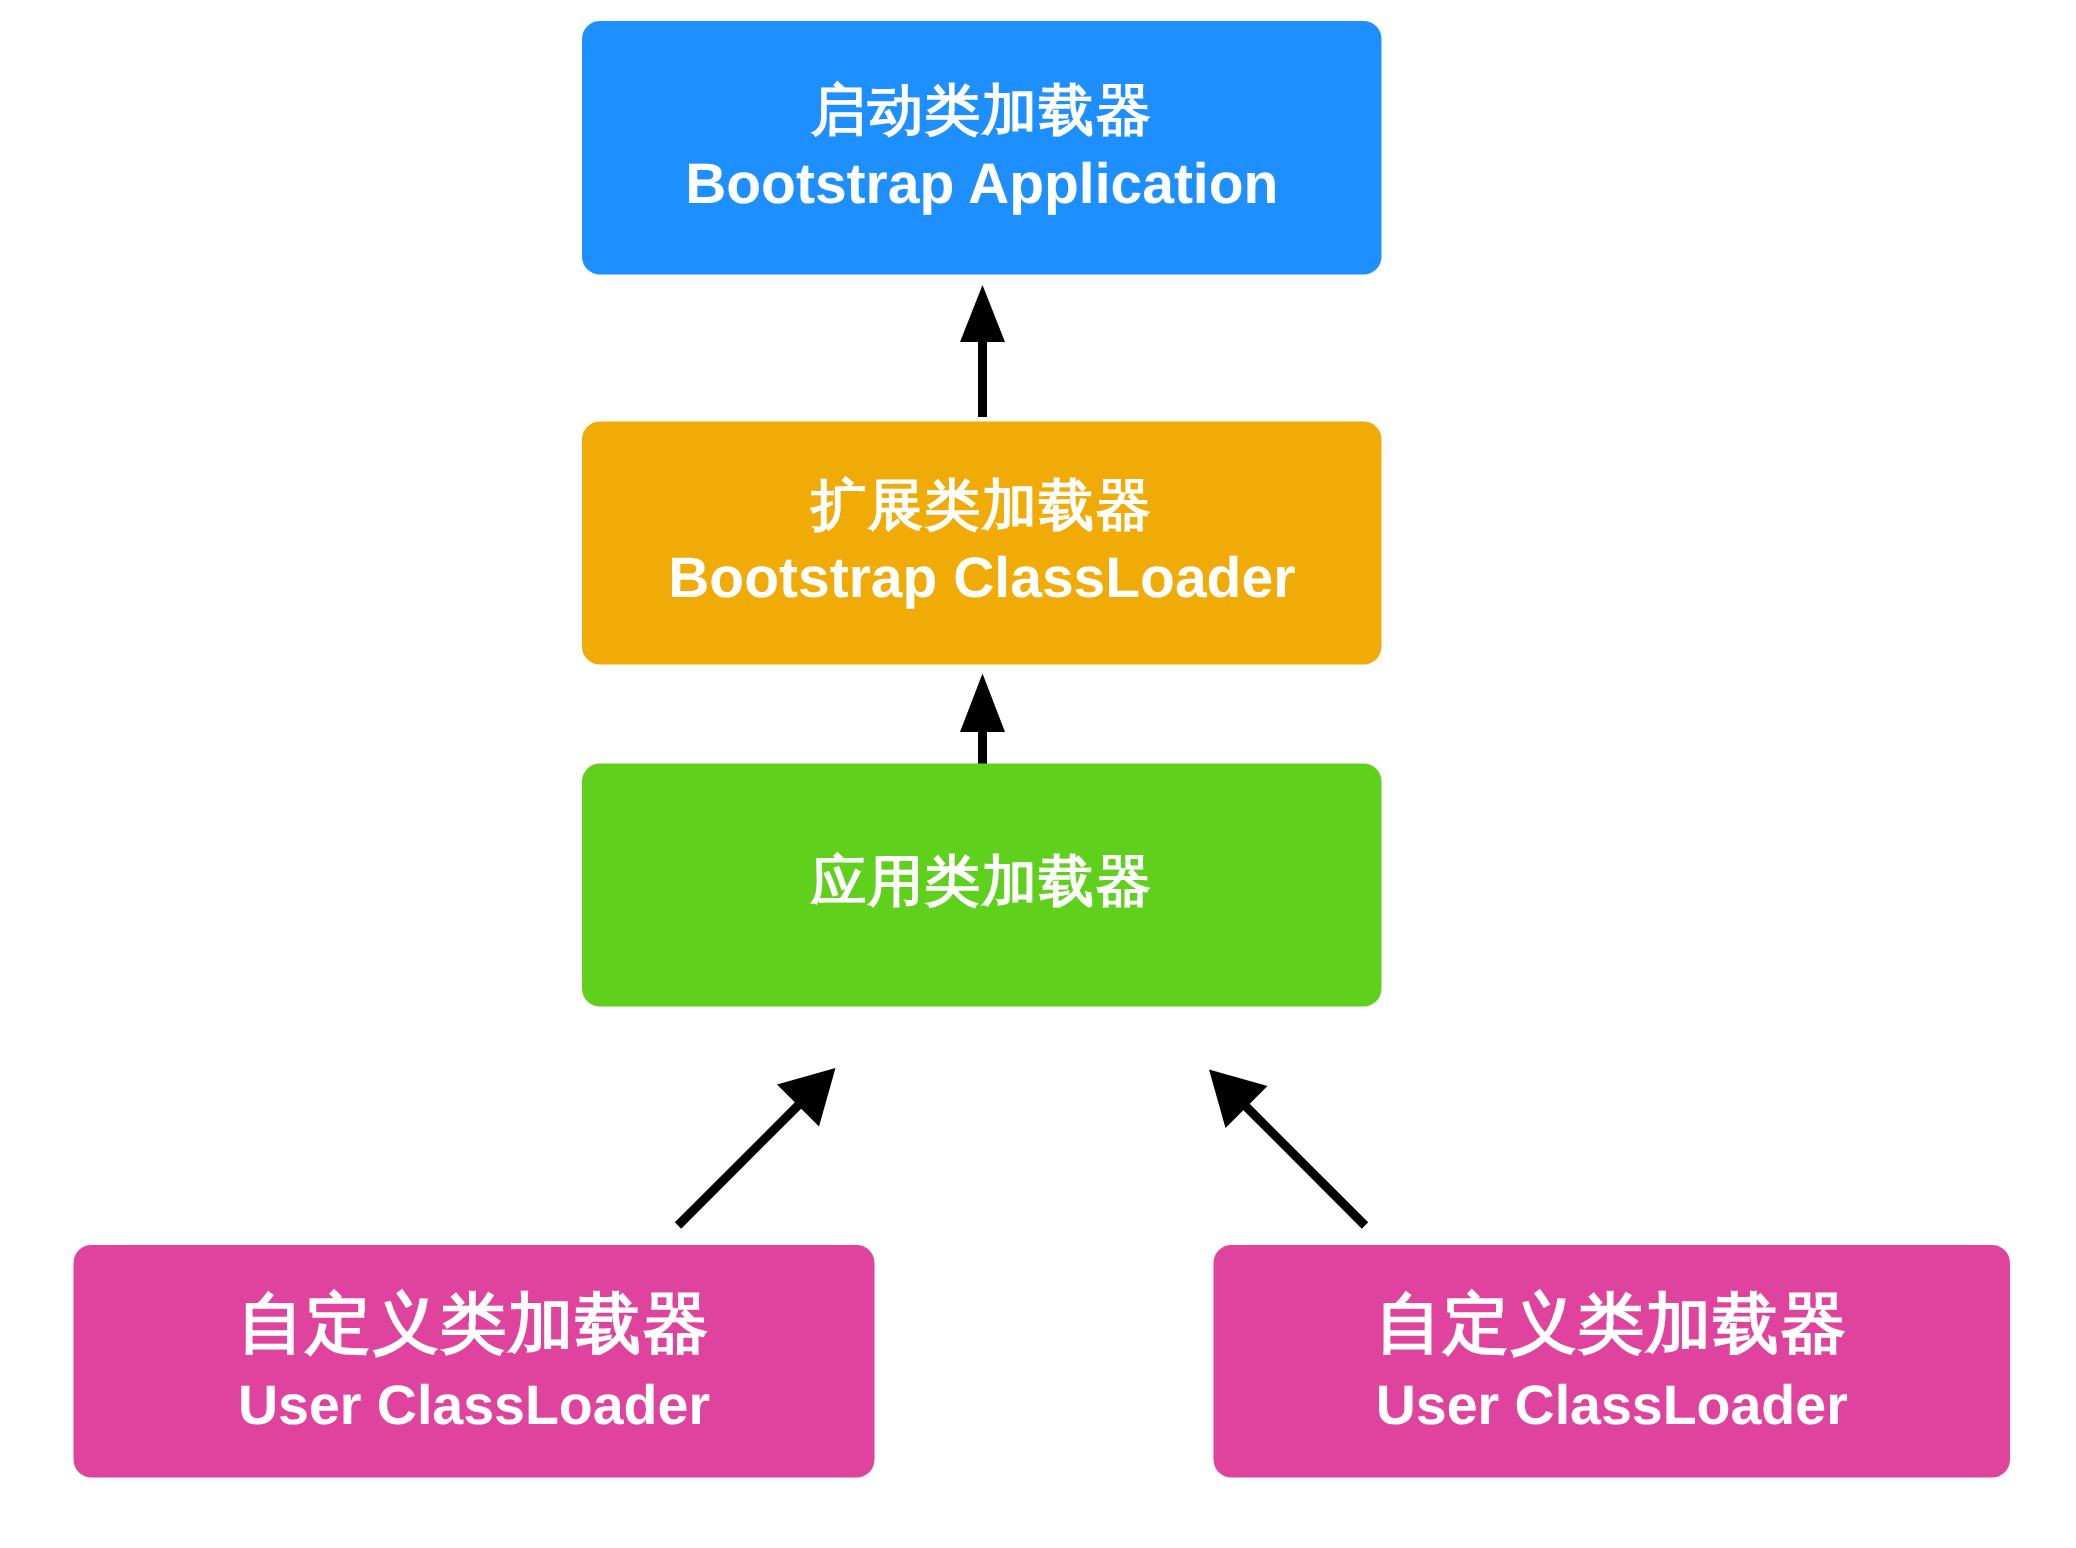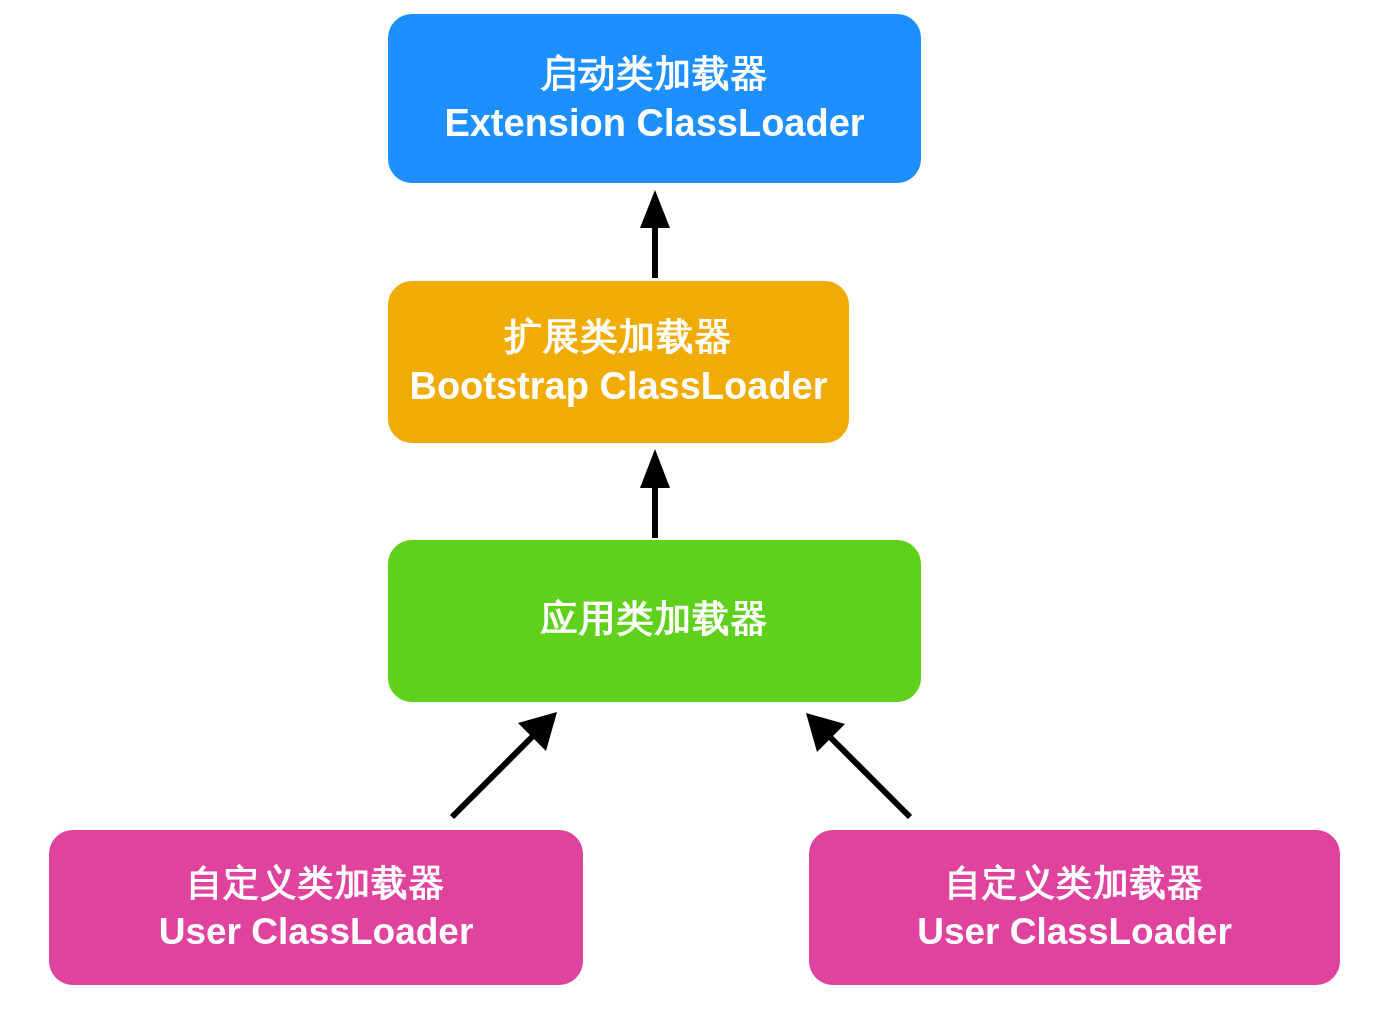--- a/index.html
+++ b/index.html
@@ -14,21 +14,21 @@
   #canvas {
     position: relative;
     width: 1384px;
     height: 1032px;
     background: #ffffff;
     overflow: hidden;
   }
   .node {
     position: absolute;
     box-sizing: border-box;
-    border-radius: 24px;
+    border-radius: 12px;
     display: flex;
     flex-direction: column;
     align-items: center;
     justify-content: center;
     color: #ffffff;
     text-align: center;
     line-height: 1.22;
     user-select: none;
   }
   .node .cn {
@@ -44,35 +44,35 @@
     letter-spacing: 0px;
     white-space: nowrap;
   }
   
   #node-bootstrap {
     left: 388px;  top: 14px;
     width: 533px; height: 169px;
   }
   #node-extension {
     left: 388px;  top: 281px;
-    width: 461px; height: 162px;
+    width: 533px; height: 162px;
   }
   #node-application {
-    left: 388px;  top: 540px;
+    left: 388px;  top: 509px;
     width: 533px; height: 162px;
   }
   #node-user-left {
     left: 49px;   top: 830px;
     width: 534px; height: 155px;
   }
   #node-user-right {
     left: 809px;  top: 830px;
     width: 531px; height: 155px;
   }
-  #node-user-left .cn, #node-user-right .cn { font-size: 36px; }
+  #node-user-left .cn, #node-user-right .cn { font-size: 44px; }
   #node-user-left .en, #node-user-right .en { font-size: 37px; }
 
   #arrow-layer {
     position: absolute;
     left: 0; top: 0;
     width: 1384px;
     height: 1032px;
     pointer-events: none;
   }
   .edge-line {
@@ -108,21 +108,21 @@
     </g>
 
     <g>
       <line class="edge-line" x1="910" y1="817" x2="828" y2="735" stroke="#000000"></line>
       <polygon class="edge-head" points="806,713 817,752 845,724" fill="#000000"></polygon>
     </g>
   </svg>
 
   <div class="node" id="node-bootstrap" style="background:#1e8fff;">
     <div class="cn">启动类加载器</div>
-    <div class="en">Extension ClassLoader</div>
+    <div class="en">Bootstrap Application</div>
   </div>
 
   <div class="node" id="node-extension" style="background:#f0ab06;">
     <div class="cn">扩展类加载器</div>
     <div class="en">Bootstrap ClassLoader</div>
   </div>
 
   <div class="node" id="node-application" style="background:#5fd11c;">
     <div class="cn">应用类加载器</div>
   </div>

